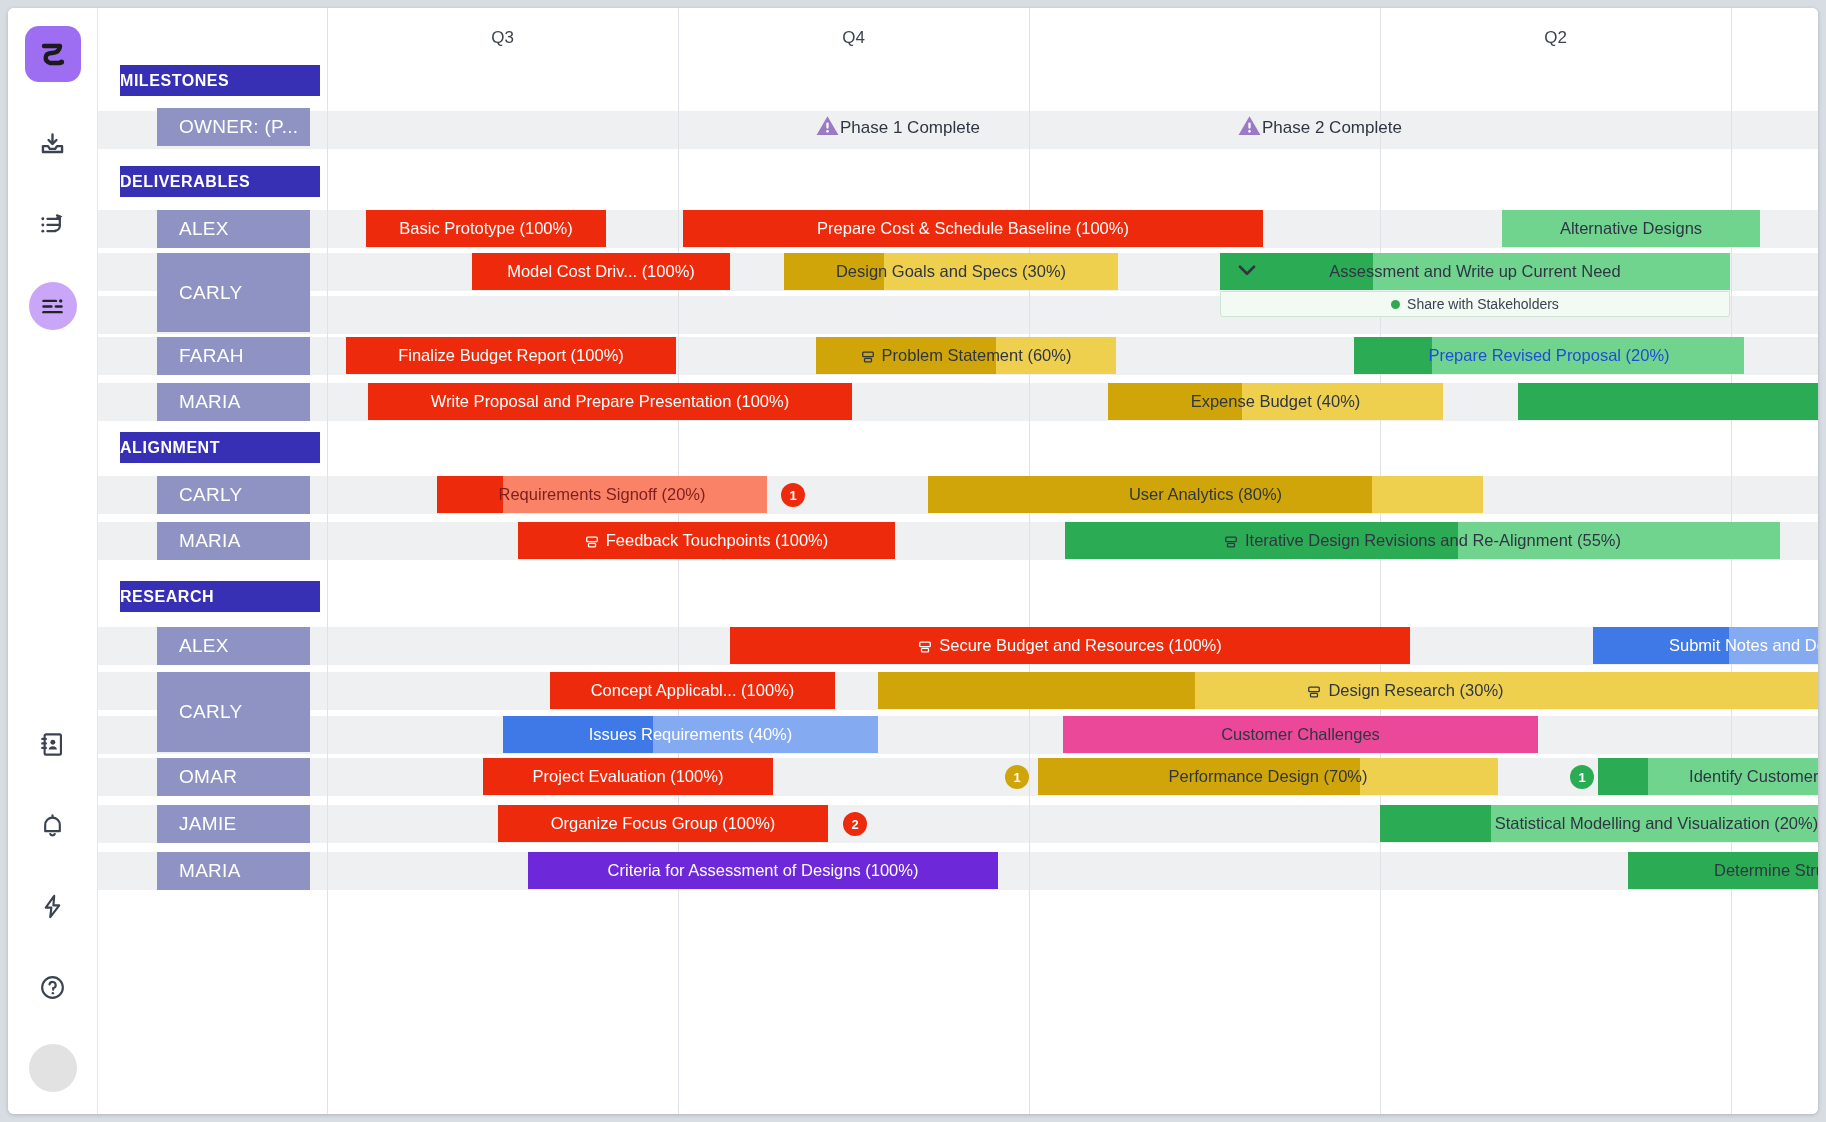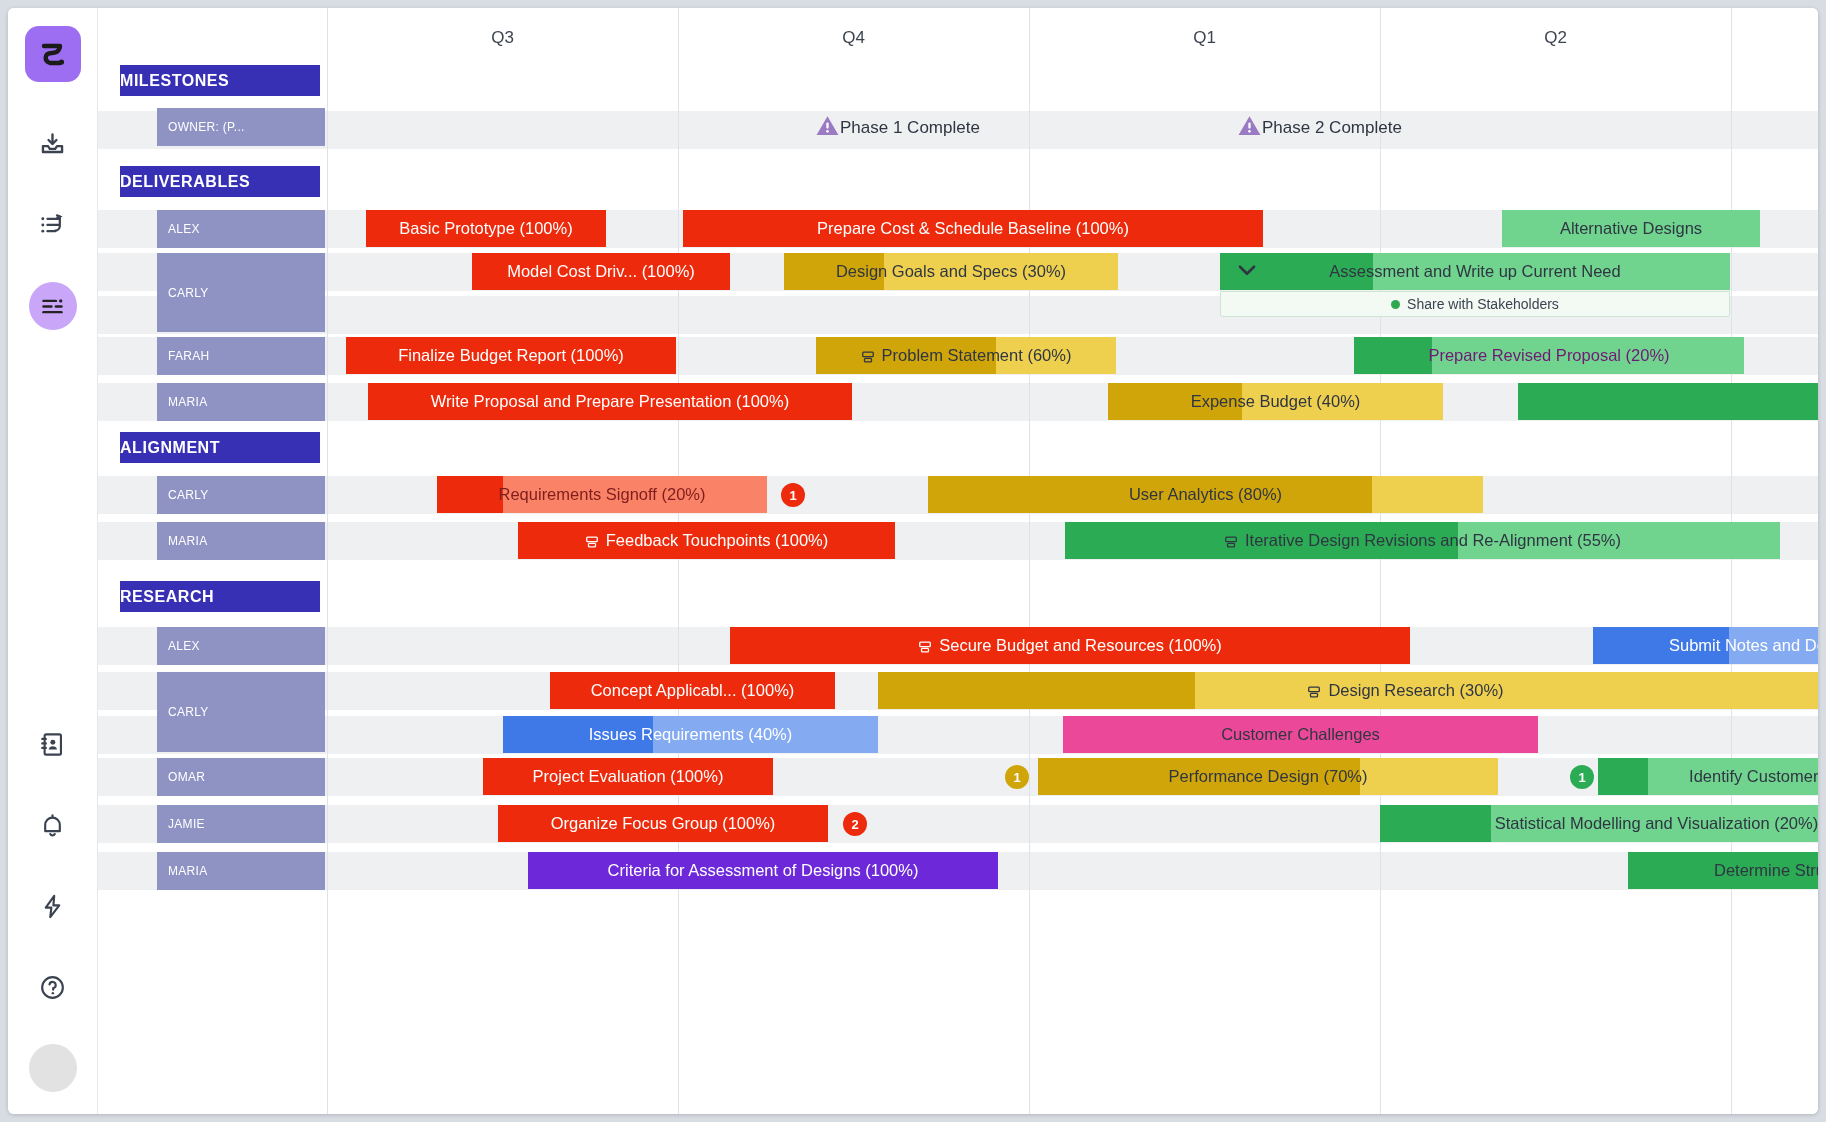--- a/index.html
+++ b/index.html
@@ -88,24 +88,24 @@
 
   
   .labels { position: absolute; left: 0; top: 0; width: 320px; }
   .grp {
     position: absolute; left: 22px; width: 200px; height: 31px;
     background: #3730b5; color: #ffffff;
     font-size: 16px; font-weight: 700; letter-spacing: .55px;
     display: flex; align-items: center; 
   }
   .own {
-    position: absolute; left: 59px; width: 168px;
+    position: absolute; left: 59px; width: 153px;
     background: #8e93c4; color: #ffffff;
-    font-size: 12px; letter-spacing: .3px;
-    display: flex; align-items: center; padding-left: 11px;
+    font-size: 19px; letter-spacing: .3px;
+    display: flex; align-items: center; padding-left: 22px;
   }
 
   
   .bar {
     position: absolute; height: 37px;
     display: flex; align-items: center; justify-content: center;
     font-size: 16.5px; white-space: nowrap; overflow: hidden;
   }
   .bar .fill { position: absolute; left: 0; top: 0; bottom: 0; }
   .bar .txt { position: relative; z-index: 2; padding: 0 8px; display:flex; align-items:center; gap:7px;}
@@ -245,23 +245,20 @@
         <div class="vline" style="left:931px;"></div>
         <div class="vline" style="left:1282px;"></div>
         <div class="vline" style="left:1633px;"></div>
       </div>
 
       <div class="qhead" style="left:229px;width:351px;">
           <span>Q3</span>
         </div>
       <div class="qhead" style="left:580px;width:351px;">
           <span>Q4</span>
-        </div>
-      <div class="qhead" style="left:931px;width:351px;">
-          <span>Q1</span>
         </div>
       <div class="qhead" style="left:1282px;width:351px;">
           <span>Q2</span>
         </div>
 
       <div class="labels">
 
         <div class="grp" style="top:57px;">
             <span>MILESTONES</span>
           </div>
@@ -380,21 +377,21 @@
           <div class="bar" style="left: 718px; top: 329px; width: 300px; background: rgb(239, 208, 78); color: rgb(47, 54, 66);">
             <div class="fill" style="width: 60%; background: rgb(207, 165, 10);"></div>
             <span class="txt">
               <span class="mini-ico"><svg width="14" height="14" viewBox="0 0 16 16" fill="none" stroke="currentColor" stroke-width="1.5">
                   <rect x="2" y="2.5" width="12" height="5" rx="1"></rect>
                   <rect x="4" y="9.5" width="8" height="4" rx="1"></rect>
                 </svg></span>
               <span>Problem Statement (60%)</span>
             </span>
           </div>
-          <div class="bar" style="left: 1256px; top: 329px; width: 390px; background: rgb(112, 212, 143); color: #701a75;">
+          <div class="bar" style="left: 1256px; top: 329px; width: 390px; background: rgb(112, 212, 143); color: #1d4ed8;">
             <div class="fill" style="width: 20%; background: rgb(44, 171, 85);"></div>
             <span class="txt">
               <span>Prepare Revised Proposal (20%)</span>
             </span>
           </div>
           <div class="bar" style="left: 270px; top: 375px; width: 484px; background: rgb(237, 43, 12); color: rgb(255, 255, 255);">
             <span class="txt">
               <span>Write Proposal and Prepare Presentation (100%)</span>
             </span>
           </div>

